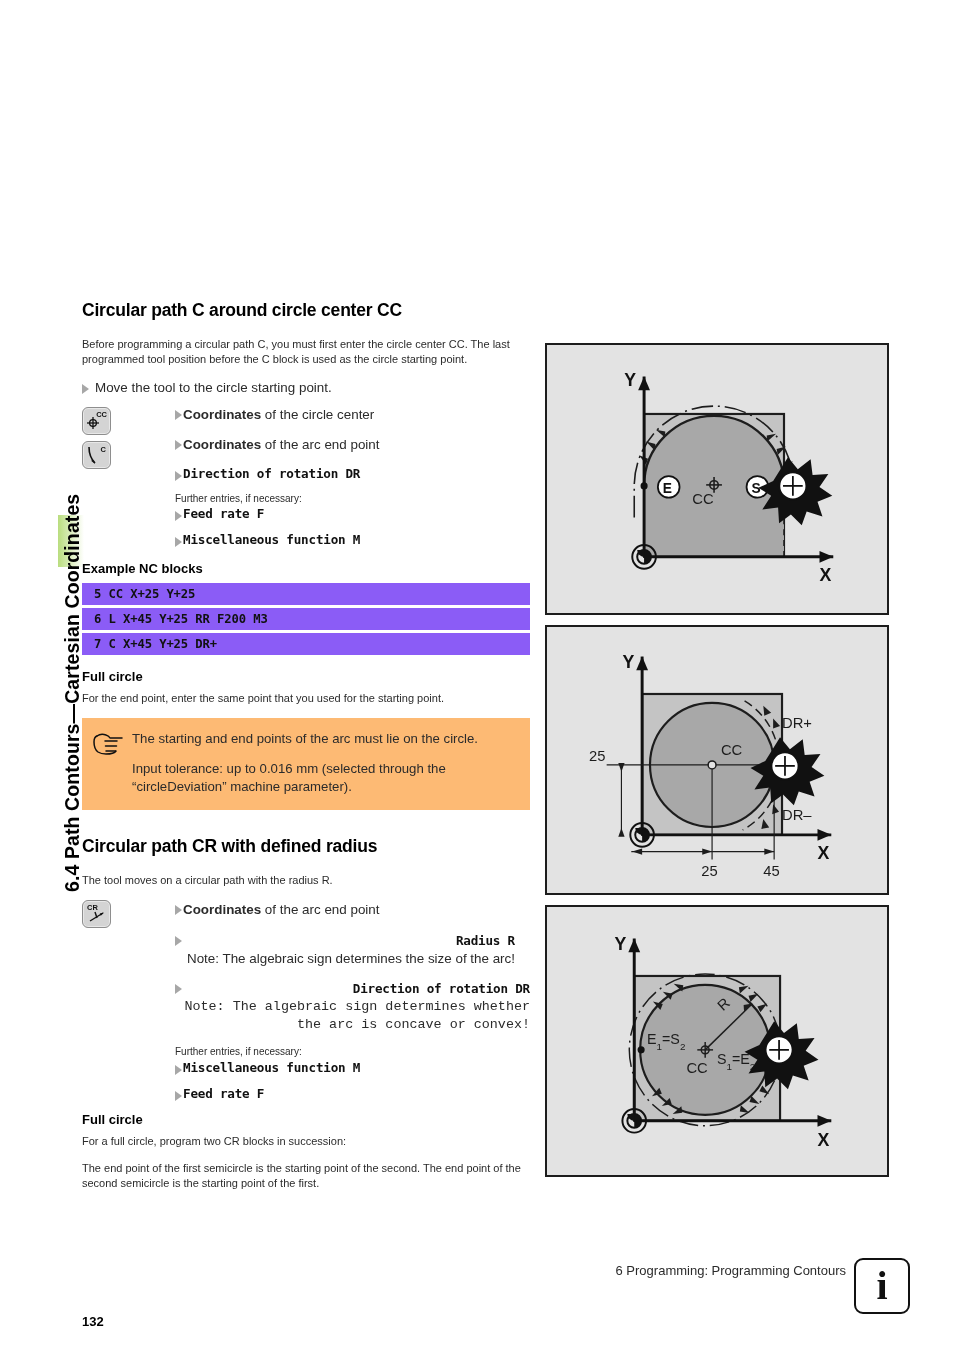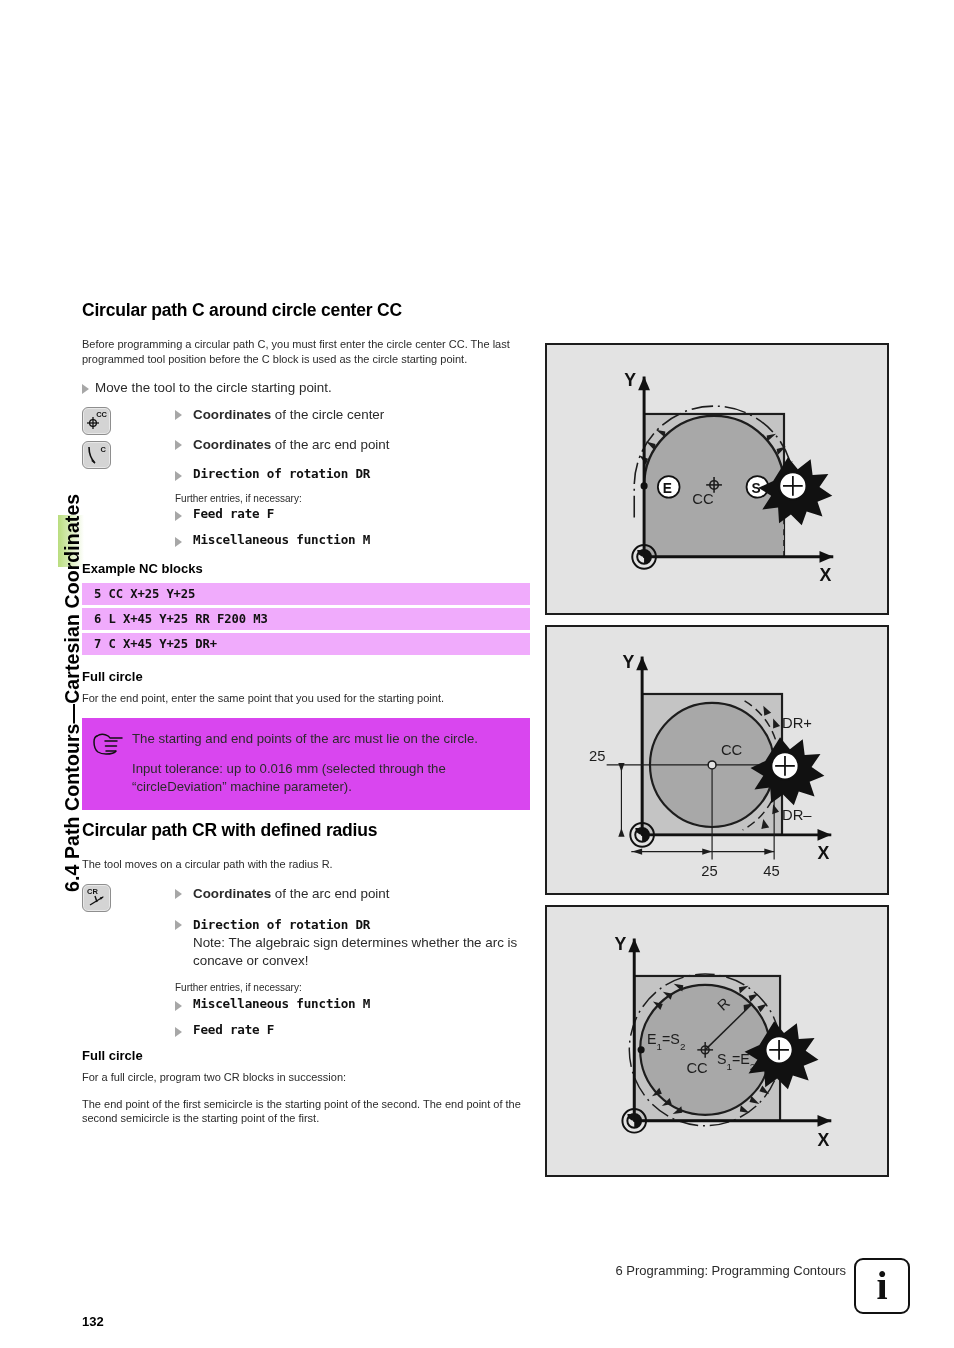--- a/index.html
+++ b/index.html
@@ -23,40 +23,40 @@
   .bullet-row{display:flex;align-items:flex-start;gap:6px;margin:1px 0 8px 0;}
   .tri{flex:0 0 auto;width:0;height:0;border-left:7px solid #a7a7a7;
        border-top:5px solid transparent;border-bottom:5px solid transparent;
        margin-top:5px;}
   .btxt{font-size:13.4px;line-height:1.36;color:#2b2b2b;}
   .mono{font-family:"DejaVu Sans Mono","Liberation Mono",monospace;font-weight:bold;
         font-size:12.6px;color:#111;letter-spacing:-0.2px;}
 
   
   .entries{margin-left:93px;}
-  .entry{display:flex;align-items:flex-start;gap:11px;margin-bottom:11px;}
+  .entry{display:flex;align-items:flex-start;gap:1px;margin-bottom:11px;text-align:right;}
   .entry .sub{font-size:13.4px;line-height:1.36;color:#2b2b2b;margin-top:1px;}
   .plain{font-size:10px;line-height:1.36;color:#2b2b2b;margin:0 0 1px 0;}
 
   
   .keys{position:absolute;left:0;}
   .key{width:27px;height:26px;border-radius:6px;background:#d4d4d4;
        border:1px solid #8e8e8e;position:relative;margin-bottom:6px;
        box-shadow:inset 0 0 0 1px #e8e8e8;}
   .key .lbl{position:absolute;font-family:"Liberation Sans",sans-serif;
             font-size:7.5px;font-weight:bold;color:#111;}
 
   
   h2.sub{font-size:13px;font-weight:bold;margin:14px 0 7px 0;color:#000;}
-  .nc{background:#f0abfc;height:22px;margin-bottom:3px;display:flex;align-items:center;}
+  .nc{background:#8b5cf6;height:22px;margin-bottom:3px;display:flex;align-items:center;}
   .nc span{font-family:"DejaVu Sans Mono","Liberation Mono",monospace;font-weight:bold;
            font-size:12.2px;color:#111;padding-left:12px;letter-spacing:-.1px;}
 
   
-  .note{background:#d946ef;padding:12px 14px 14px 50px;position:relative;margin:12px 0 0 0;}
+  .note{background:#fdba74;padding:12px 14px 14px 50px;position:relative;margin:12px 0 0 0;}
   .note p{font-size:13.2px;line-height:1.37;margin:0 0 12px 0;color:#2b2b2b;}
   .note p:last-child{margin-bottom:0;}
   .hand{position:absolute;left:9px;top:12px;width:34px;height:26px;}
 
   
   .pageno{position:absolute;left:82px;top:1314px;font-size:13px;font-weight:bold;color:#000;}
   .foot{position:absolute;right:108px;top:1263px;font-size:13px;color:#2b2b2b;}
   .ibox{position:absolute;right:44px;top:1258px;width:52px;height:52px;
         border:2px solid #111;border-radius:9px;background:#fff;}
   .ibox .ital{position:absolute;left:0;right:0;top:4px;text-align:center;
@@ -158,21 +158,21 @@
           <path d="M6 6 q 4 -3 9 -1 q 3 1 4 3 l 12 0"></path>
           <path d="M14 11 l 12 0"></path>
           <path d="M14.5 16 l 11 0"></path>
           <path d="M15 21 l 9.5 0"></path>
         </g>
       </svg>
       <p>The starting and end points of the arc must lie on the circle.</p>
       <p>Input tolerance: up to 0.016 mm (selected through the “circleDeviation” machine parameter).</p>
     </div>
 
-    <h1 class="sec second" style="margin-top:10px;">Circular path CR with defined radius</h1>
+    <h1 class="sec second" style="margin-top:26px;">Circular path CR with defined radius</h1>
     <p class="body">The tool moves on a circular path with the radius R.</p>
 
     <div style="position:relative;">
       <div class="keys" style="top:0px;">
         <div class="key">
           <span class="lbl" style="left:4px;top:2px;">CR</span>
           <svg width="27" height="26" style="position:absolute;left:0;top:0;">
             <g stroke="#111" stroke-width="1.4" fill="none">
               <line x1="7" y1="20" x2="20" y2="12"></line>
               <line x1="12" y1="11" x2="14" y2="17"></line>
@@ -183,22 +183,29 @@
       </div>
 
       <div class="entries">
         <div class="entry">
           <span class="tri"></span>
           <span class="sub"><b>Coordinates</b><span> of the arc end point</span></span>
         </div>
         <div class="entry">
           <span class="tri"></span>
           <span>
+            <span class="mono">Radius R</span><br>
+            <span class="sub" style="display:inline-block;margin-left:4px;">Note: The algebraic sign determines the size of the arc!</span>
+          </span>
+        </div>
+        <div class="entry">
+          <span class="tri"></span>
+          <span>
             <span class="mono">Direction of rotation DR</span><br>
-            <span class="sub" style="display:inline-block;margin-left:0;">Note: The algebraic sign determines whether the arc is concave or convex!</span>
+            <span class="sub" style="display:inline-block;margin-left:0;font-family:Liberation Mono, monospace;">Note: The algebraic sign determines whether the arc is concave or convex!</span>
           </span>
         </div>
 
         <p class="plain">Further entries, if necessary:</p>
         <div class="entry">
           <span class="tri"></span>
           <span class="mono">Miscellaneous function M</span>
         </div>
         <div class="entry">
           <span class="tri"></span>

